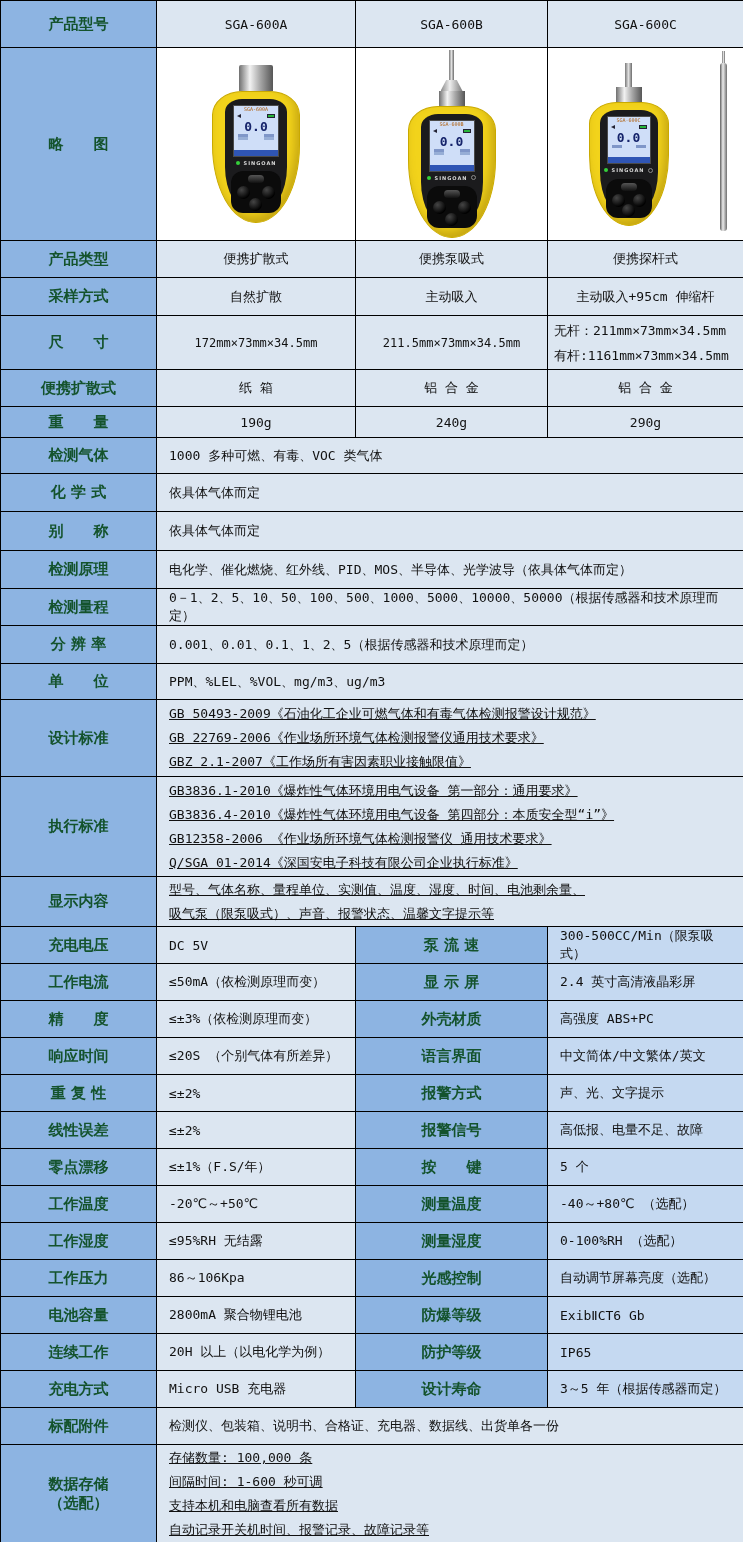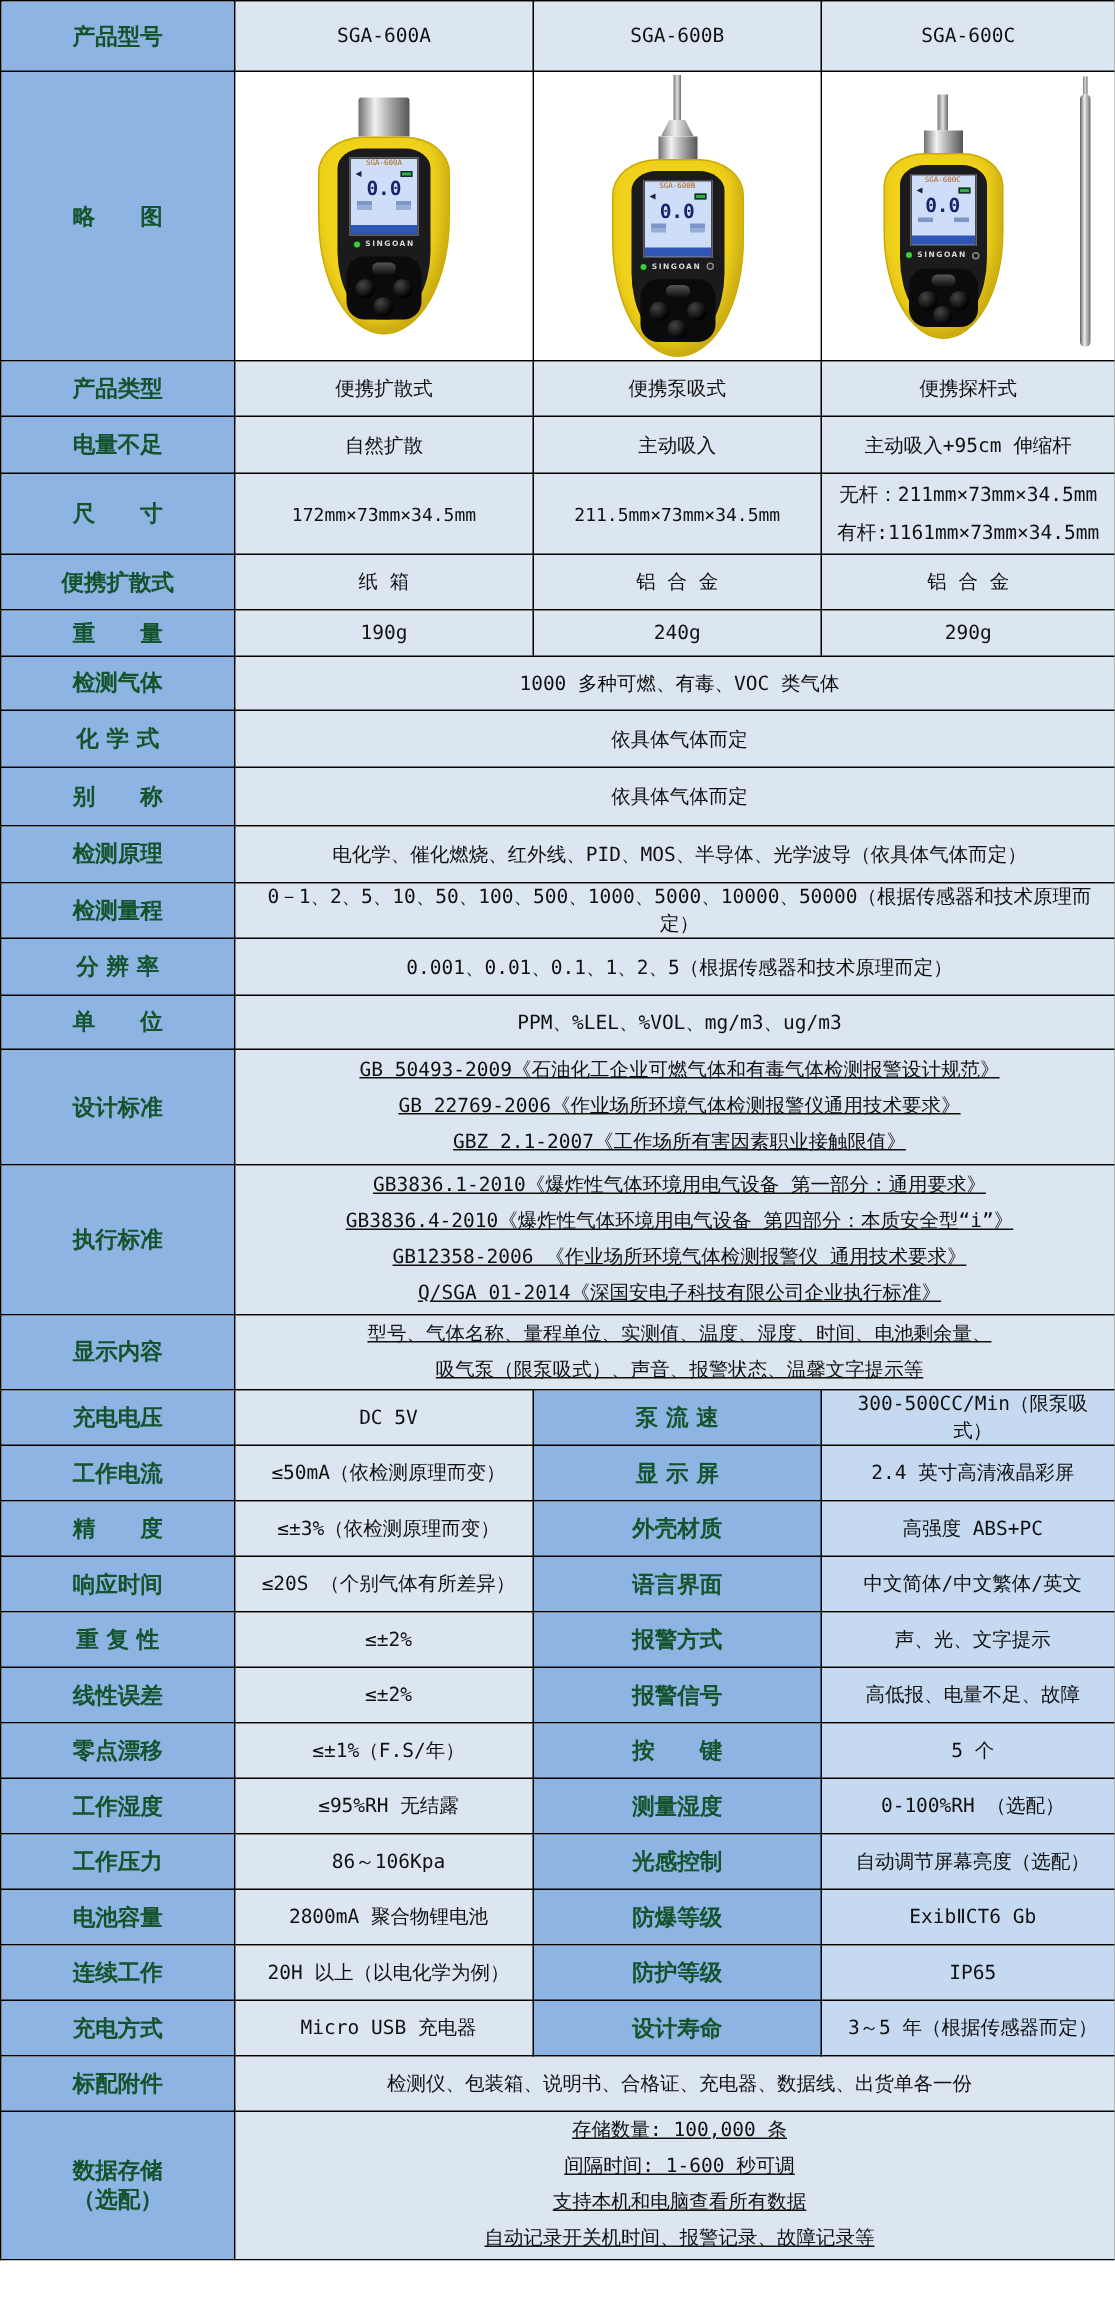--- a/index.html
+++ b/index.html
@@ -10,21 +10,21 @@
   th.lbl {
     background:#8db4e2; color:#14532d; font-weight:bold; font-size:15px;
     text-align:center; font-family:"DejaVu Sans", sans-serif;
   }
   td.val {
     background:#dce6f1; font-size:13px; color:#111;
     font-family:"DejaVu Sans Mono","DejaVu Sans", monospace, sans-serif;
   }
   td.val.alt { background:#c5d9f1; }
   td.center { text-align:center; }
-  td.left { text-align:center; padding-left:12px; padding-right:6px; }
+  td.left { text-align:left; padding-left:12px; padding-right:6px; }
   td.img { background:#fff; padding:0; }
   .lines div { line-height:24px;text-decoration:underline; }
   .dim-lines div { line-height:25px; font-size:13px; }
   .model { font-family:"DejaVu Sans Mono", monospace; font-size:14px; text-align:center; }
 
   
   .dev-wrap { height:191px; background:#fff; display:flex; align-items:center; justify-content:center; position:relative; }
   .device { display:flex; flex-direction:column; align-items:center; }
   .cap-a { width:34px; height:26px; background:linear-gradient(90deg,#6f6f6f,#f2f2f2 32%,#a8a8a8 62%,#565656); border-radius:2px 2px 0 0; }
   .probe-thin { width:5px; height:30px; background:linear-gradient(90deg,#7a7a7a,#e0e0e0,#6b6b6b); }
@@ -200,21 +200,21 @@
     </td>
   </tr>
 
   <tr style="height:37px">
     <th class="lbl">产品类型</th>
     <td class="val center">便携扩散式</td>
     <td class="val center">便携泵吸式</td>
     <td class="val center">便携探杆式</td>
   </tr>
   <tr style="height:38px">
-    <th class="lbl">电量不足</th>
+    <th class="lbl">采样方式</th>
     <td class="val center">自然扩散</td>
     <td class="val center">主动吸入</td>
     <td class="val center">主动吸入+95cm 伸缩杆</td>
   </tr>
   <tr style="height:54px">
     <th class="lbl">尺　　寸</th>
     <td class="val center" style="font-size:12px">172mm×73mm×34.5mm</td>
     <td class="val center" style="font-size:12px">211.5mm×73mm×34.5mm</td>
     <td class="val left dim-lines" style="padding-left:6px">
       <div>无杆：211mm×73mm×34.5mm</div>
@@ -322,20 +322,26 @@
     <th class="lbl">线性误差</th>
     <td class="val left">≤±2%</td>
     <th class="lbl">报警信号</th>
     <td class="val alt left">高低报、电量不足、故障</td>
   </tr>
   <tr style="height:37px">
     <th class="lbl">零点漂移</th>
     <td class="val left">≤±1%（F.S/年）</td>
     <th class="lbl">按　　键</th>
     <td class="val alt left">5 个</td>
+  </tr>
+  <tr style="height:37px">
+    <th class="lbl">工作温度</th>
+    <td class="val left">-20℃～+50℃</td>
+    <th class="lbl">测量温度</th>
+    <td class="val alt left">-40～+80℃ （选配）</td>
   </tr>
   <tr style="height:37px">
     <th class="lbl">工作湿度</th>
     <td class="val left">≤95%RH 无结露</td>
     <th class="lbl">测量湿度</th>
     <td class="val alt left">0-100%RH （选配）</td>
   </tr>
   <tr style="height:37px">
     <th class="lbl">工作压力</th>
     <td class="val left">86～106Kpa</td>

